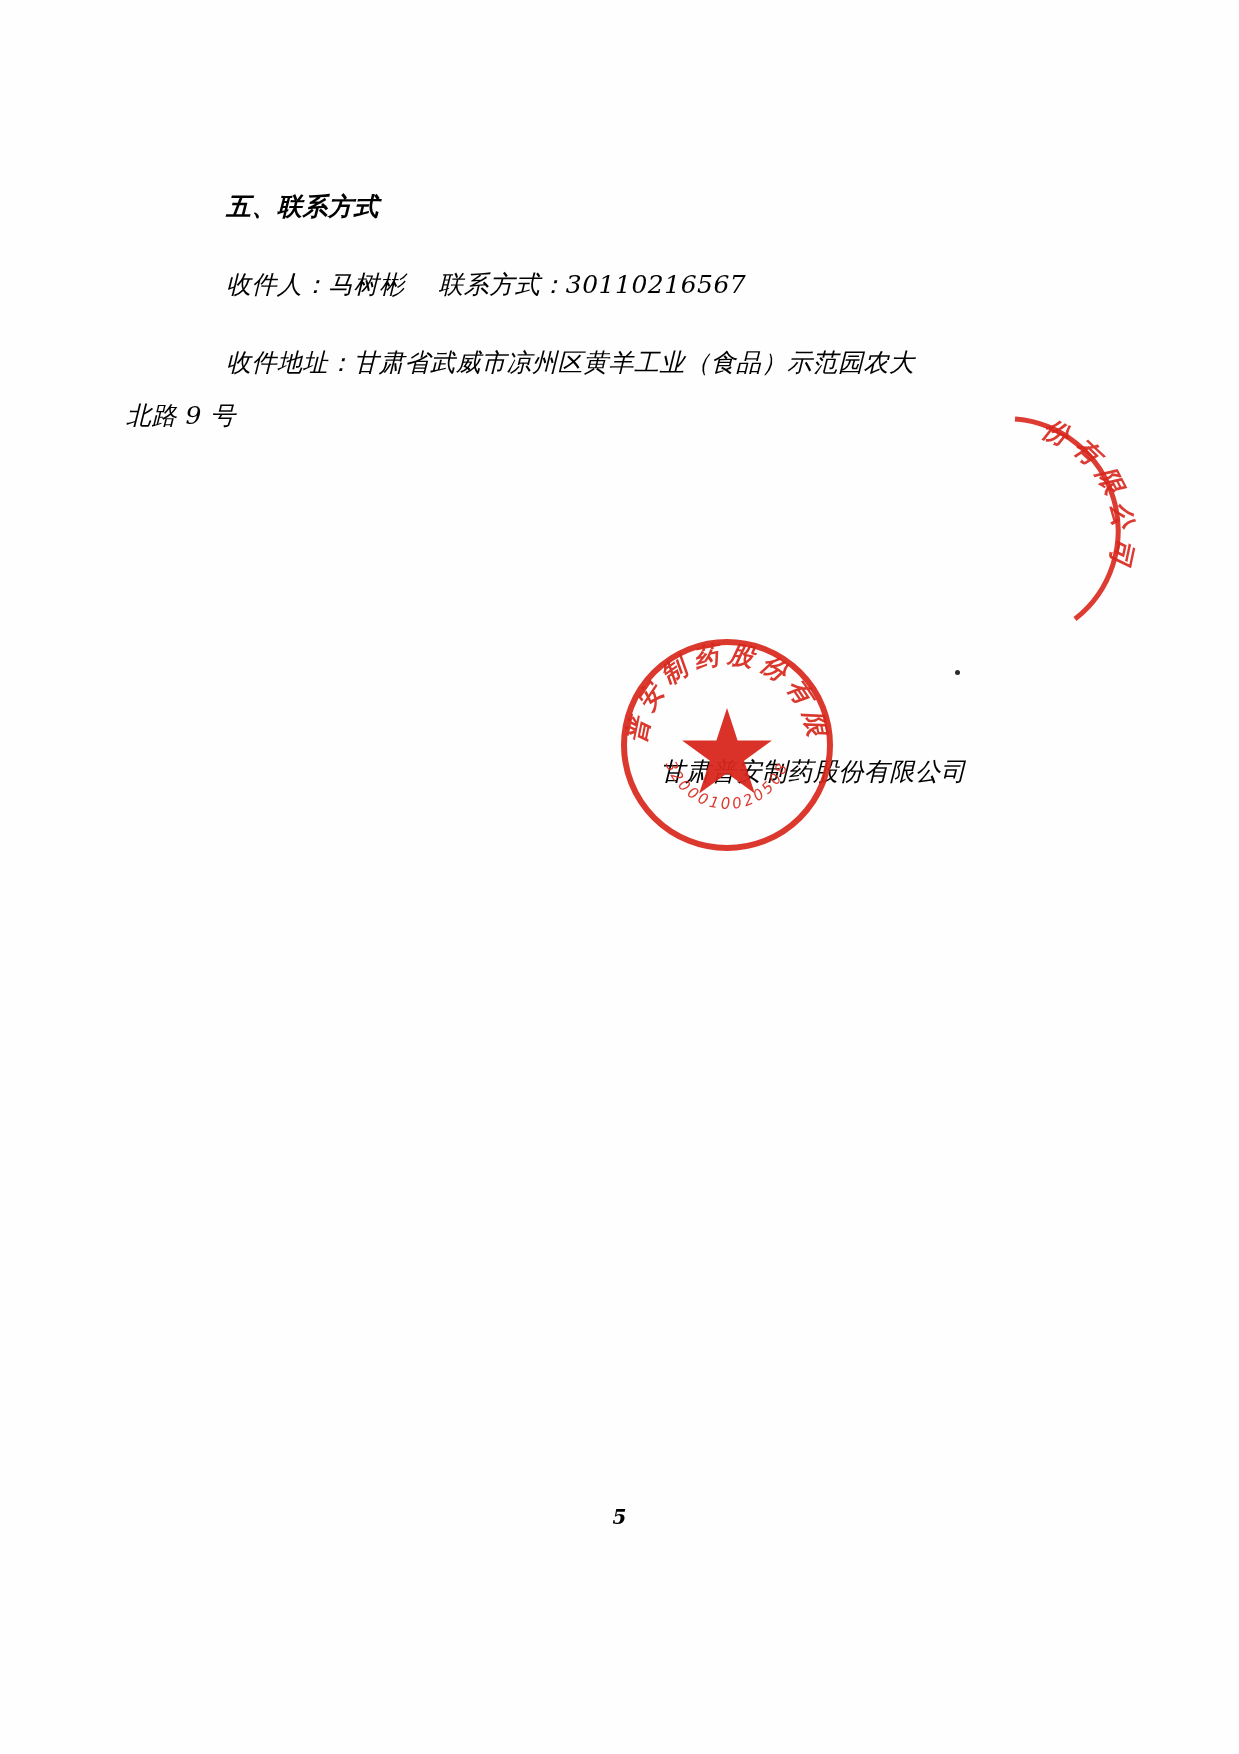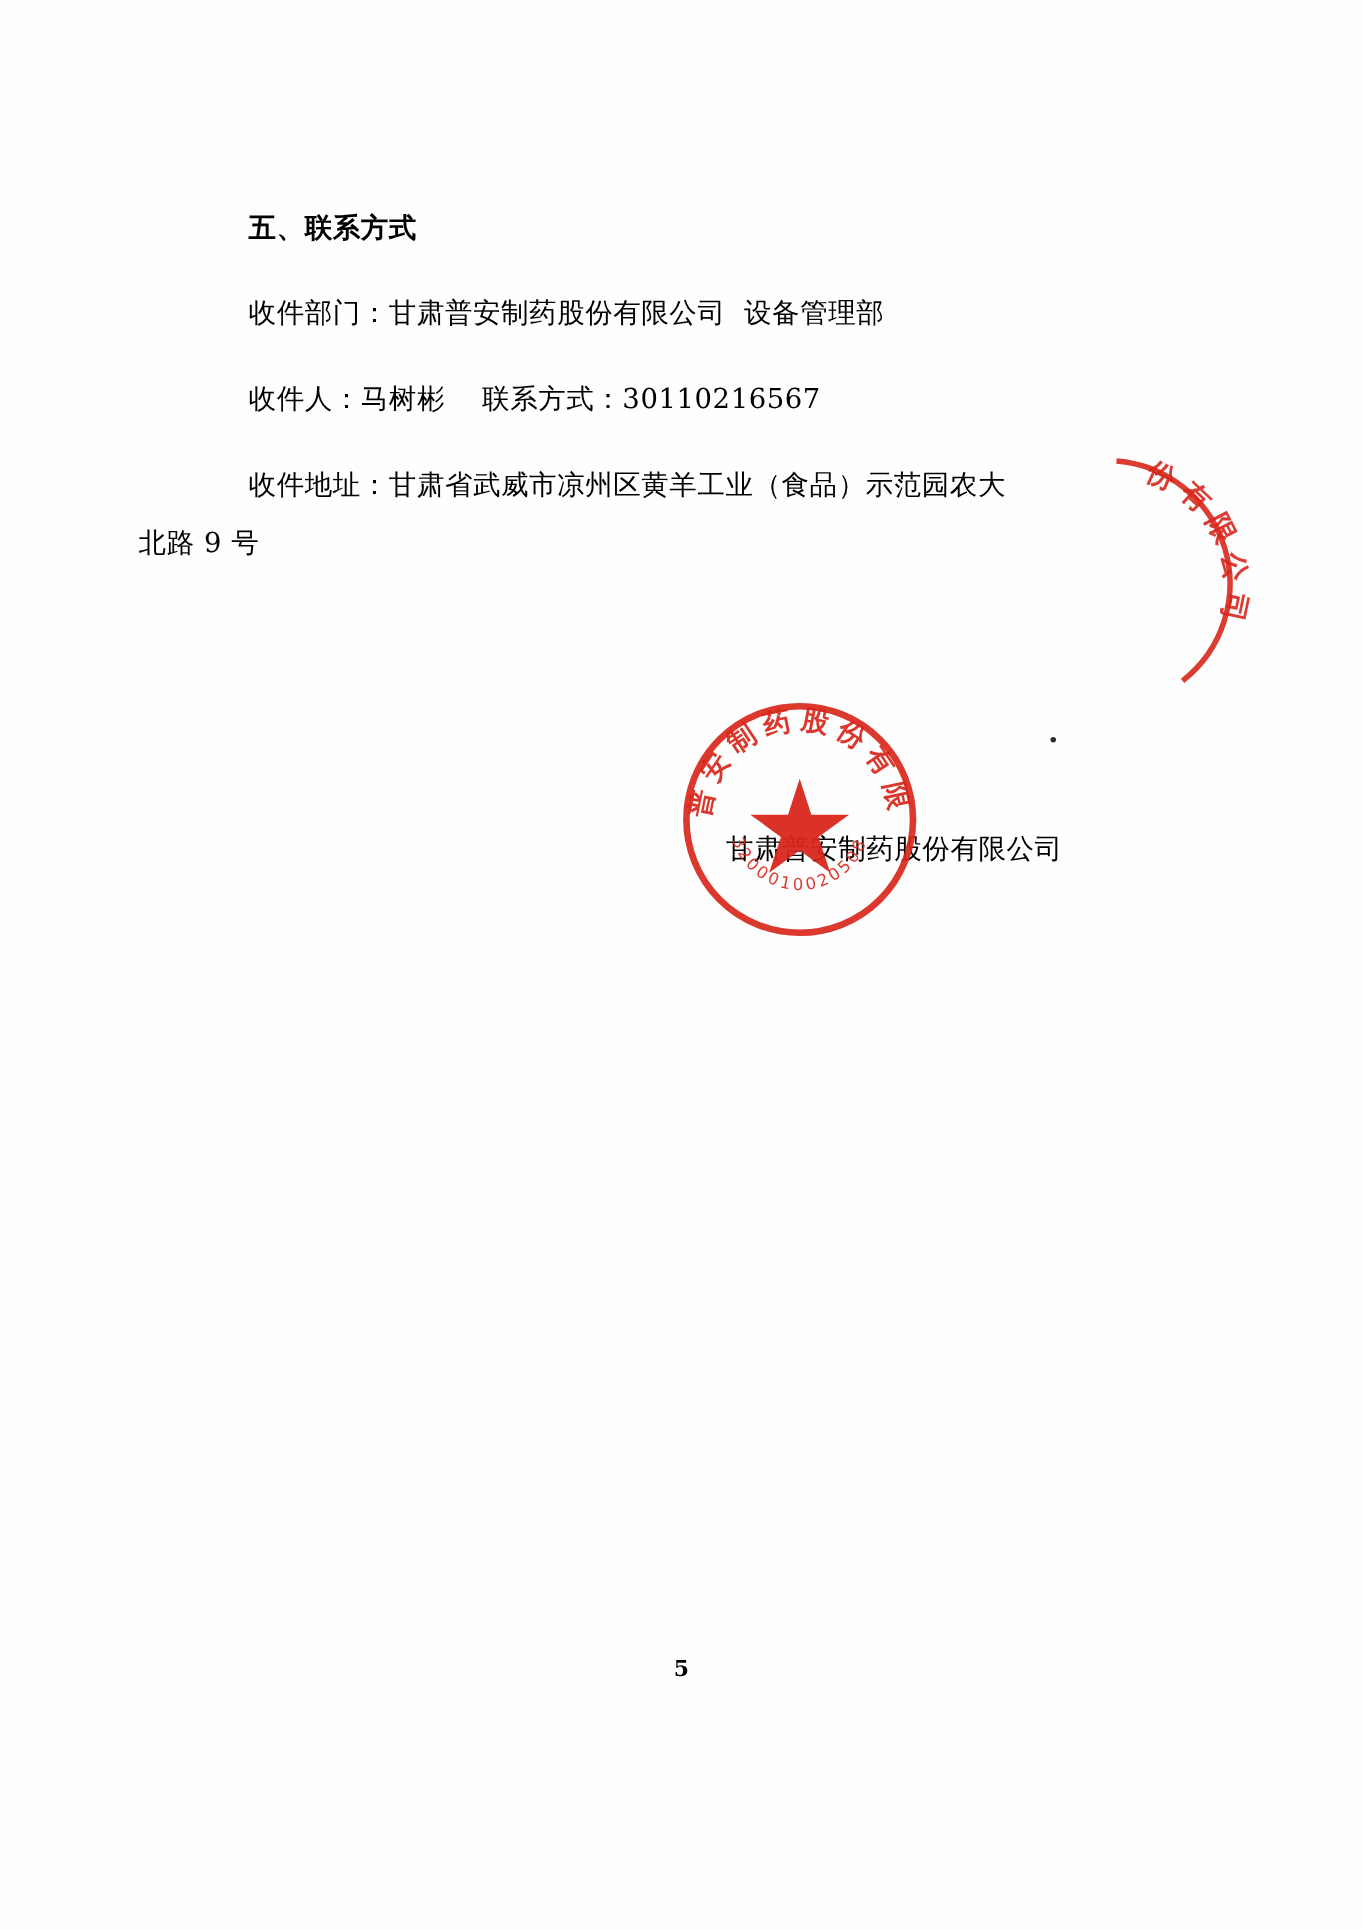--- a/index.html
+++ b/index.html
@@ -13,20 +13,21 @@
     position: relative;
     font-family: "DejaVu Serif", "Liberation Serif", serif;
     color: #000000;
     overflow: hidden;
   }
 
   .page {
     position: absolute;
     inset: 0;
     background: #fefefe;
+    font-style: italic;
   }
 
   .content {
     position: absolute;
     left: 176px;
     top: 155px;
     width: 900px;
   }
 
   .para {
@@ -116,21 +117,20 @@
 
 <div class="page">
 
   <div class="content">
 
     <p class="para heading">五、联系方式</p>
 
 
 
 
-    <p class="para indent">收件部门：甘肃普安制药股份有限公司  设备管理部</p>
 
     <p class="para indent">收件人：马树彬    联系方式：30110216567</p>
 
     <p class="addr-wrap">
       <span class="addr-line1">收件地址：甘肃省武威市凉州区黄羊工业（食品）示范园农大</span>
       <span class="addr-line2">北路 9 号</span>
     </p>
 
   </div>
 

